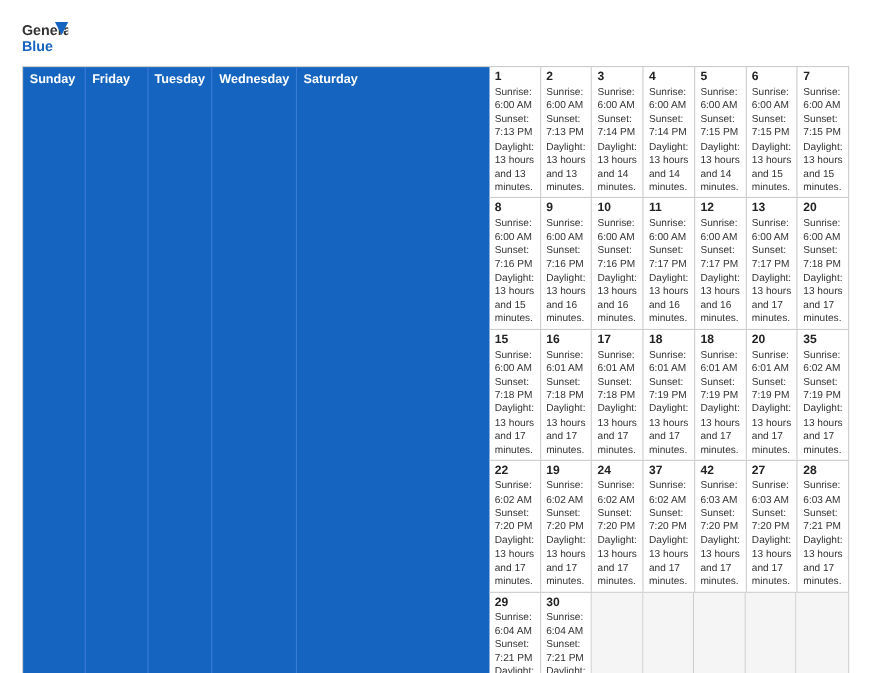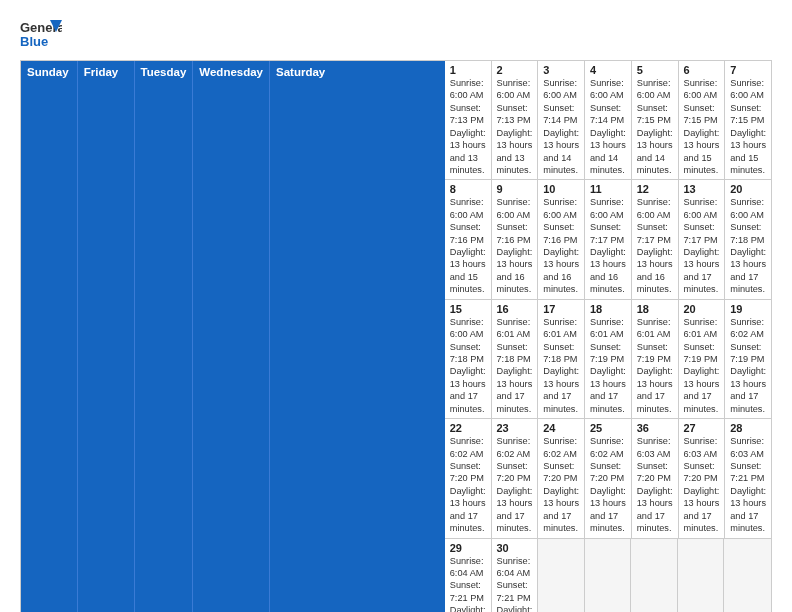--- a/index.html
+++ b/index.html
@@ -263,58 +263,58 @@
             <div class="cell-line">and 17 minutes.</div>
           </div>
           <div class="cal-cell">
             <div class="day-num">20</div>
             <div class="cell-line">Sunrise: 6:01 AM</div>
             <div class="cell-line">Sunset: 7:19 PM</div>
             <div class="cell-line">Daylight: 13 hours</div>
             <div class="cell-line">and 17 minutes.</div>
           </div>
           <div class="cal-cell">
+            <div class="day-num">35</div>
+            <div class="cell-line">Sunrise: 6:02 AM</div>
+            <div class="cell-line">Sunset: 7:19 PM</div>
+            <div class="cell-line">Daylight: 13 hours</div>
+            <div class="cell-line">and 17 minutes.</div>
+          </div>
+        </div>
+        <div class="cal-row">
+          <div class="cal-cell">
+            <div class="day-num">22</div>
+            <div class="cell-line">Sunrise: 6:02 AM</div>
+            <div class="cell-line">Sunset: 7:20 PM</div>
+            <div class="cell-line">Daylight: 13 hours</div>
+            <div class="cell-line">and 17 minutes.</div>
+          </div>
+          <div class="cal-cell">
             <div class="day-num">19</div>
             <div class="cell-line">Sunrise: 6:02 AM</div>
-            <div class="cell-line">Sunset: 7:19 PM</div>
-            <div class="cell-line">Daylight: 13 hours</div>
-            <div class="cell-line">and 17 minutes.</div>
-          </div>
-        </div>
-        <div class="cal-row">
-          <div class="cal-cell">
-            <div class="day-num">22</div>
-            <div class="cell-line">Sunrise: 6:02 AM</div>
-            <div class="cell-line">Sunset: 7:20 PM</div>
-            <div class="cell-line">Daylight: 13 hours</div>
-            <div class="cell-line">and 17 minutes.</div>
-          </div>
-          <div class="cal-cell">
-            <div class="day-num">23</div>
-            <div class="cell-line">Sunrise: 6:02 AM</div>
             <div class="cell-line">Sunset: 7:20 PM</div>
             <div class="cell-line">Daylight: 13 hours</div>
             <div class="cell-line">and 17 minutes.</div>
           </div>
           <div class="cal-cell">
             <div class="day-num">24</div>
             <div class="cell-line">Sunrise: 6:02 AM</div>
             <div class="cell-line">Sunset: 7:20 PM</div>
             <div class="cell-line">Daylight: 13 hours</div>
             <div class="cell-line">and 17 minutes.</div>
           </div>
           <div class="cal-cell">
-            <div class="day-num">25</div>
-            <div class="cell-line">Sunrise: 6:02 AM</div>
-            <div class="cell-line">Sunset: 7:20 PM</div>
-            <div class="cell-line">Daylight: 13 hours</div>
-            <div class="cell-line">and 17 minutes.</div>
-          </div>
-          <div class="cal-cell">
-            <div class="day-num">36</div>
+            <div class="day-num">37</div>
+            <div class="cell-line">Sunrise: 6:02 AM</div>
+            <div class="cell-line">Sunset: 7:20 PM</div>
+            <div class="cell-line">Daylight: 13 hours</div>
+            <div class="cell-line">and 17 minutes.</div>
+          </div>
+          <div class="cal-cell">
+            <div class="day-num">42</div>
             <div class="cell-line">Sunrise: 6:03 AM</div>
             <div class="cell-line">Sunset: 7:20 PM</div>
             <div class="cell-line">Daylight: 13 hours</div>
             <div class="cell-line">and 17 minutes.</div>
           </div>
           <div class="cal-cell">
             <div class="day-num">27</div>
             <div class="cell-line">Sunrise: 6:03 AM</div>
             <div class="cell-line">Sunset: 7:20 PM</div>
             <div class="cell-line">Daylight: 13 hours</div>

